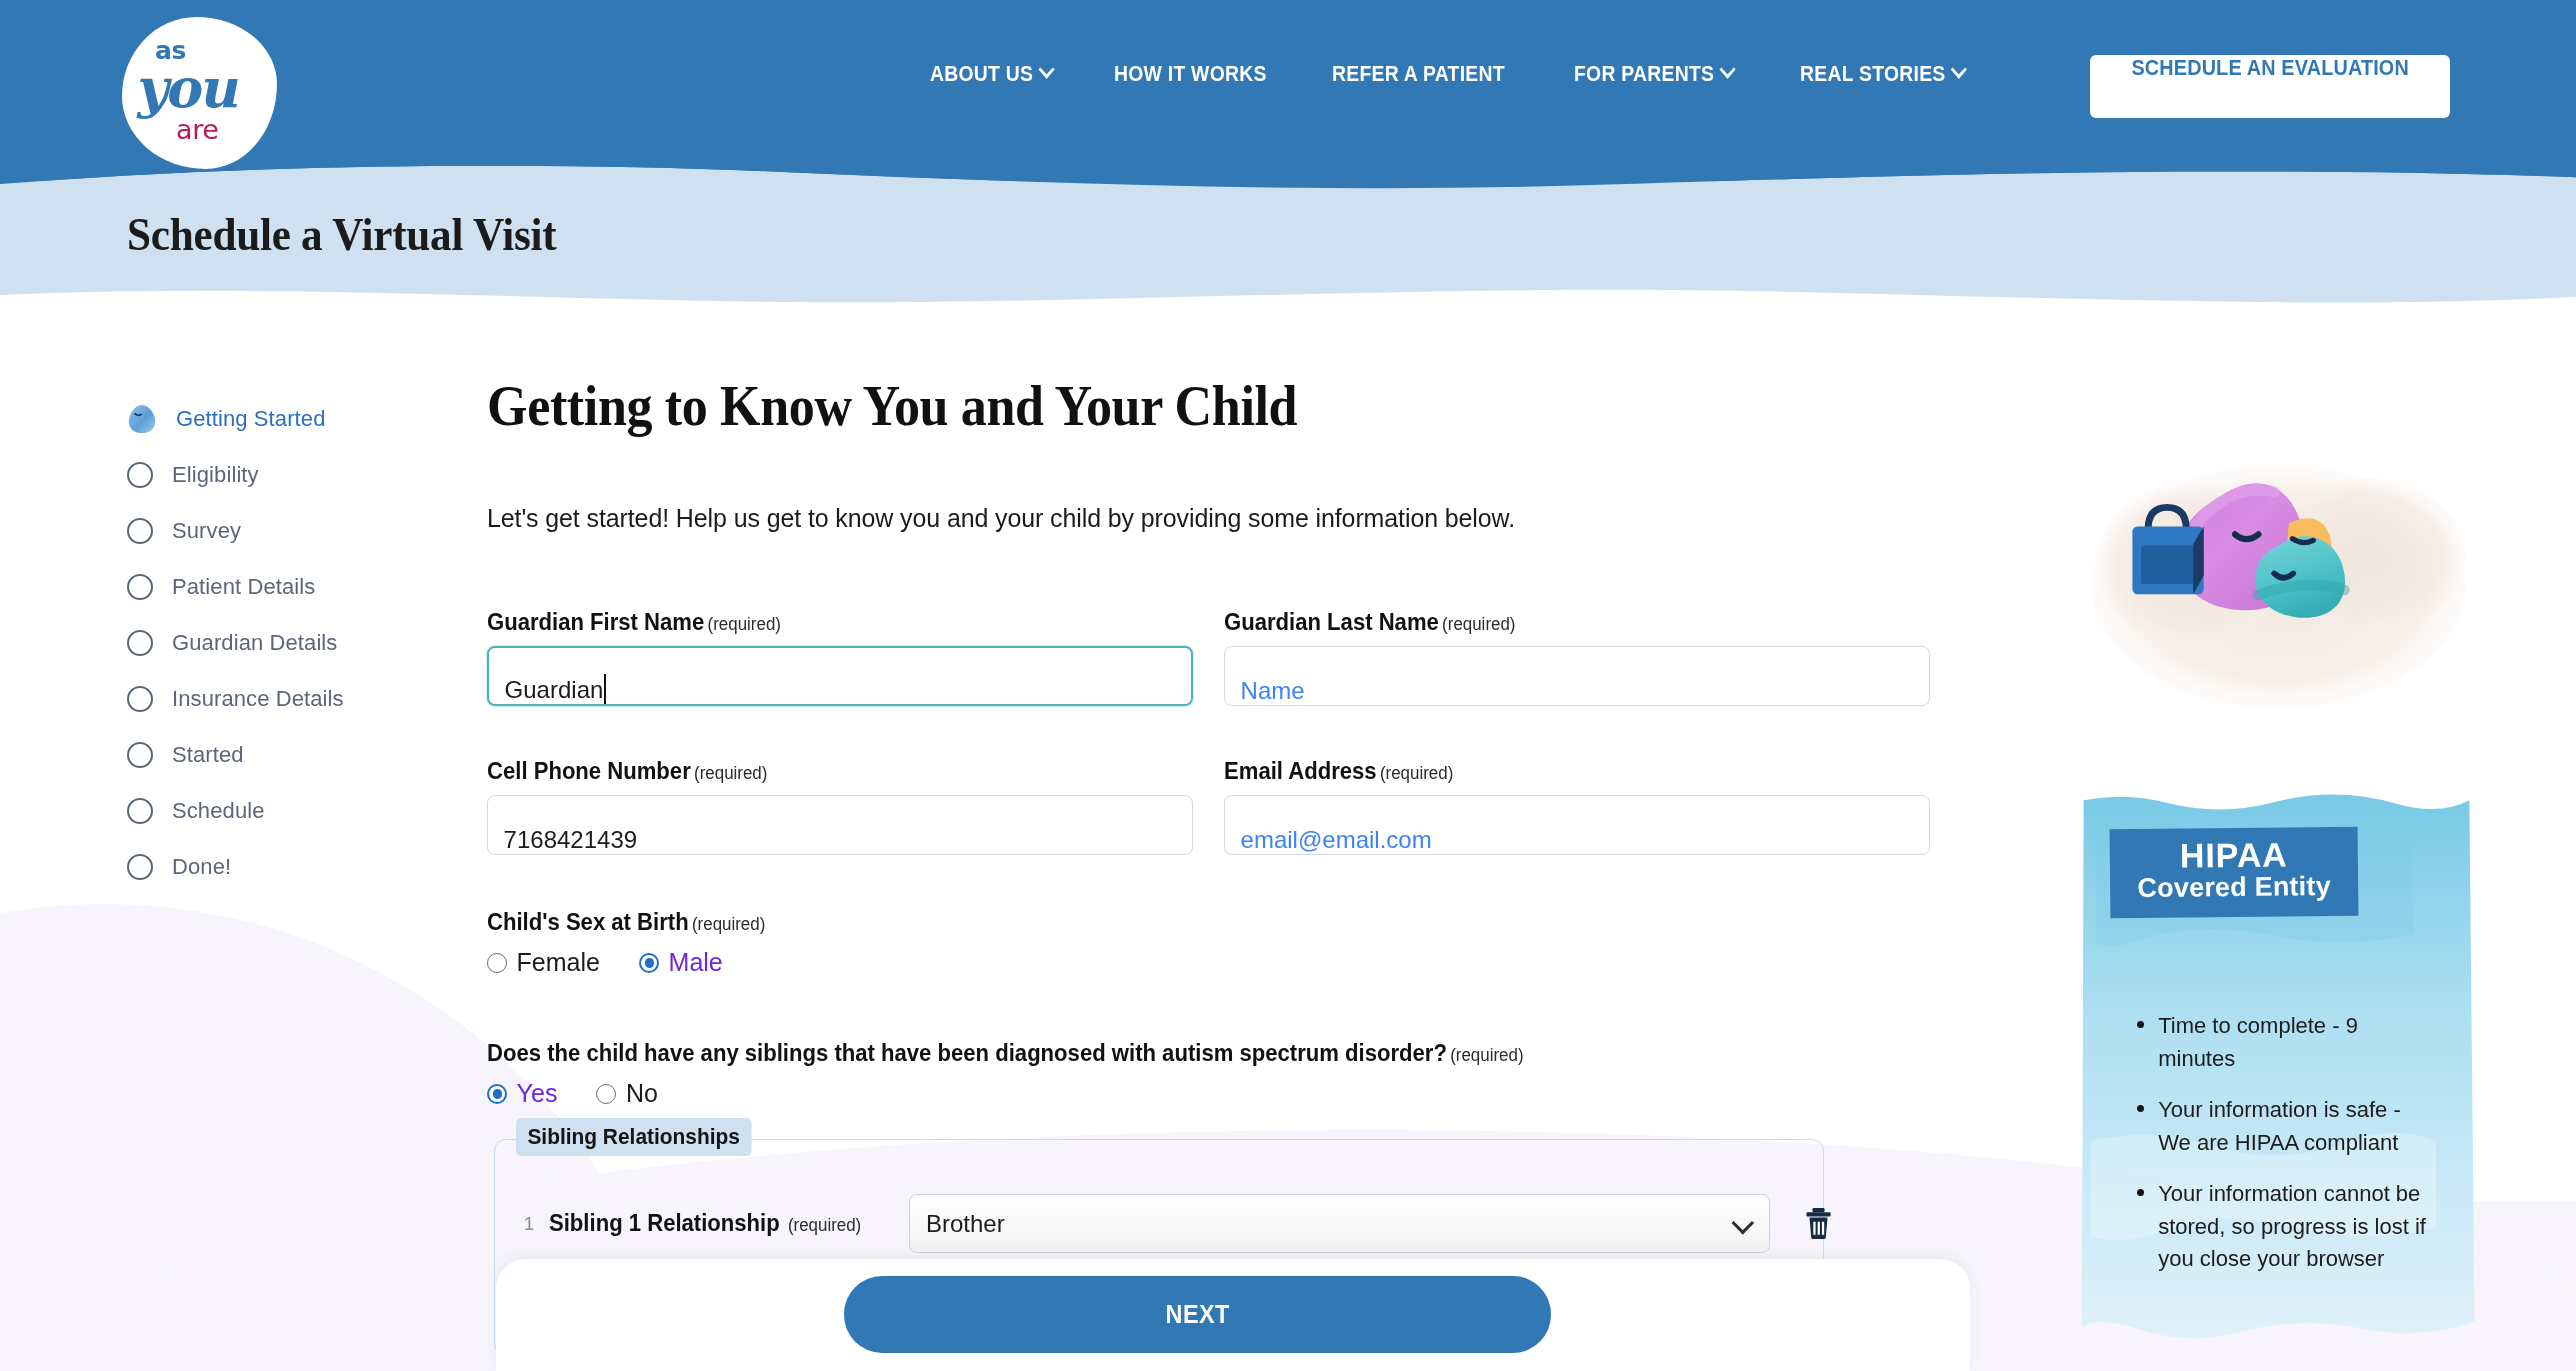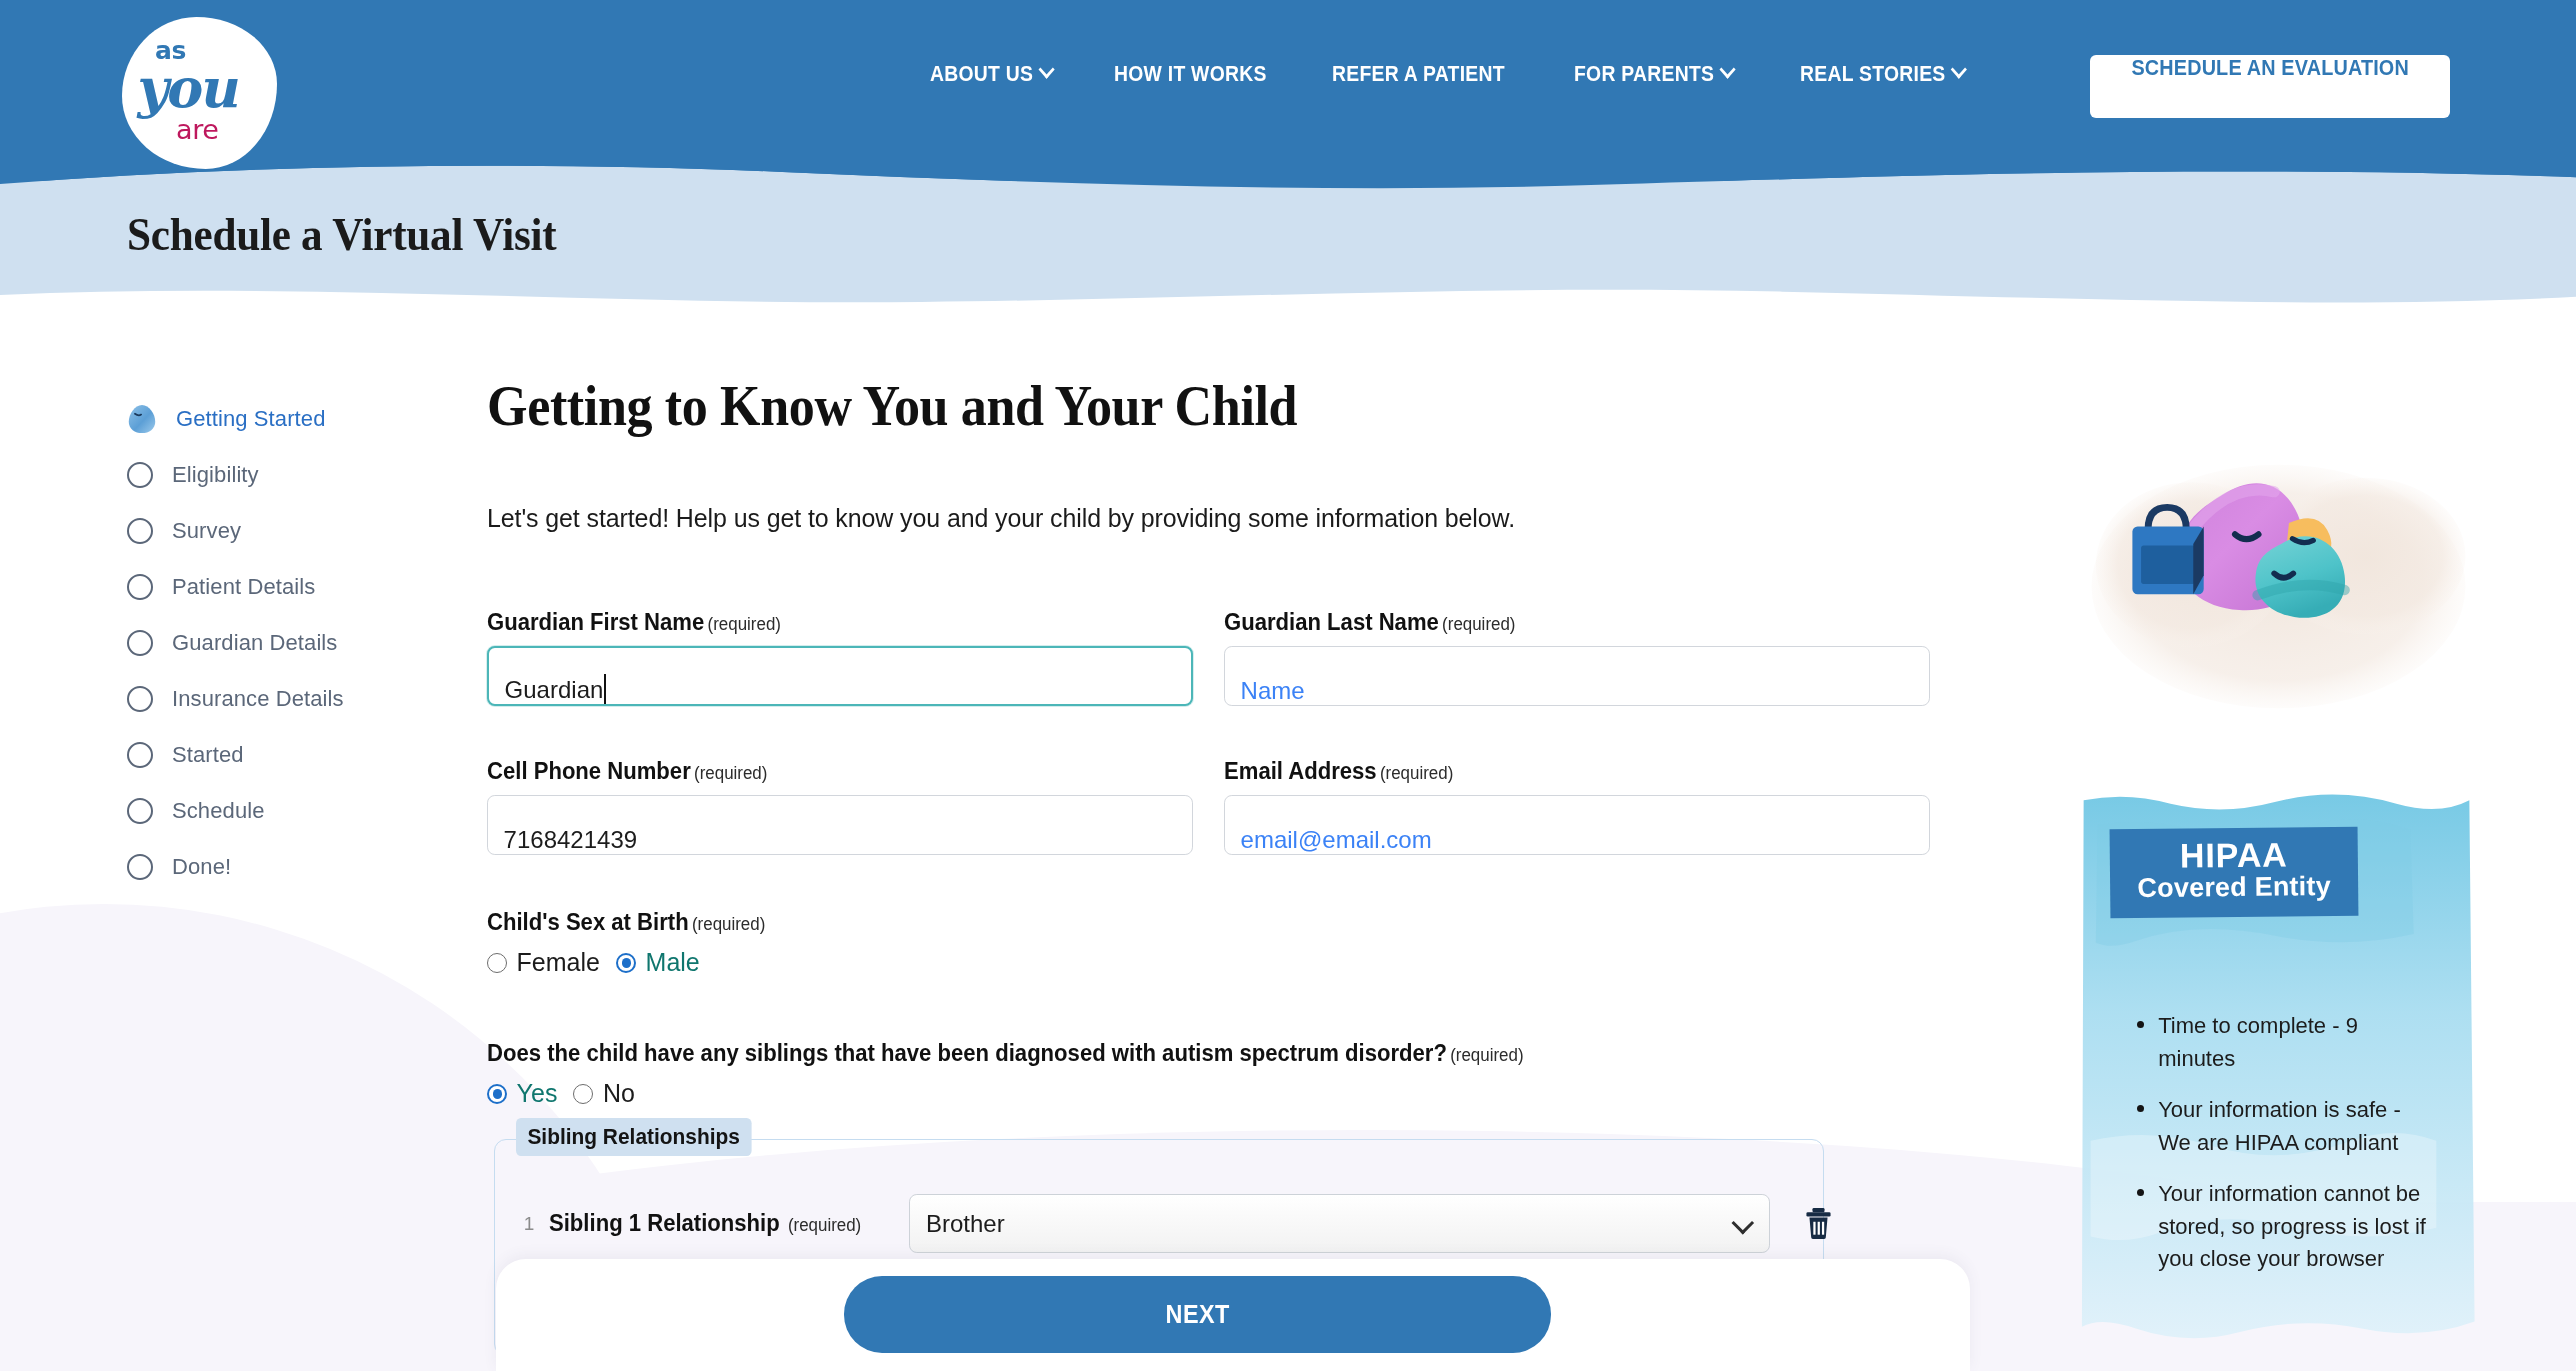--- a/index.html
+++ b/index.html
@@ -291,21 +291,21 @@
     position: absolute;
     left: 0;
     width: 1443px;
     display: flex;
     gap: 31px;
   }
   .col { width: 706px; }
   .col .field-label { margin-bottom: 9.6px; display:block; }
 
   
-  .radio-group { display: flex; align-items: center; gap: 4px; }
+  .radio-group { display: flex; align-items: center; gap: 27px; }
   .radio-opt {
     display: flex; align-items: center; gap: 9.6px; cursor: pointer;
     margin-right: 12px;
   }
   .radio {
     width: 20px; height: 20px;
     border-radius: 50%;
     border: 1.9px solid #6d6d6d;
     background: #fff;
     flex: 0 0 auto;
@@ -317,21 +317,21 @@
   }
   .radio.checked::after {
     content: "";
     position: absolute;
     left: 3.7px; top: 3.7px;
     width: 9.6px; height: 9.6px;
     border-radius: 50%;
     background: #1d6fc9;
   }
   .radio-label { font-size: 25px; color: #1b1b1b; }
-  .radio-label.sel { color: #0f766e; }
+  .radio-label.sel { color: #6d28d9; }
 
   
   .fieldset {
     position: absolute;
     left: 7px; top: 1139px;
     width: 1330px;
     height: 217px;
     border: 1.6px solid #c5dcf0;
     border-radius: 12px;
     background: transparent;

